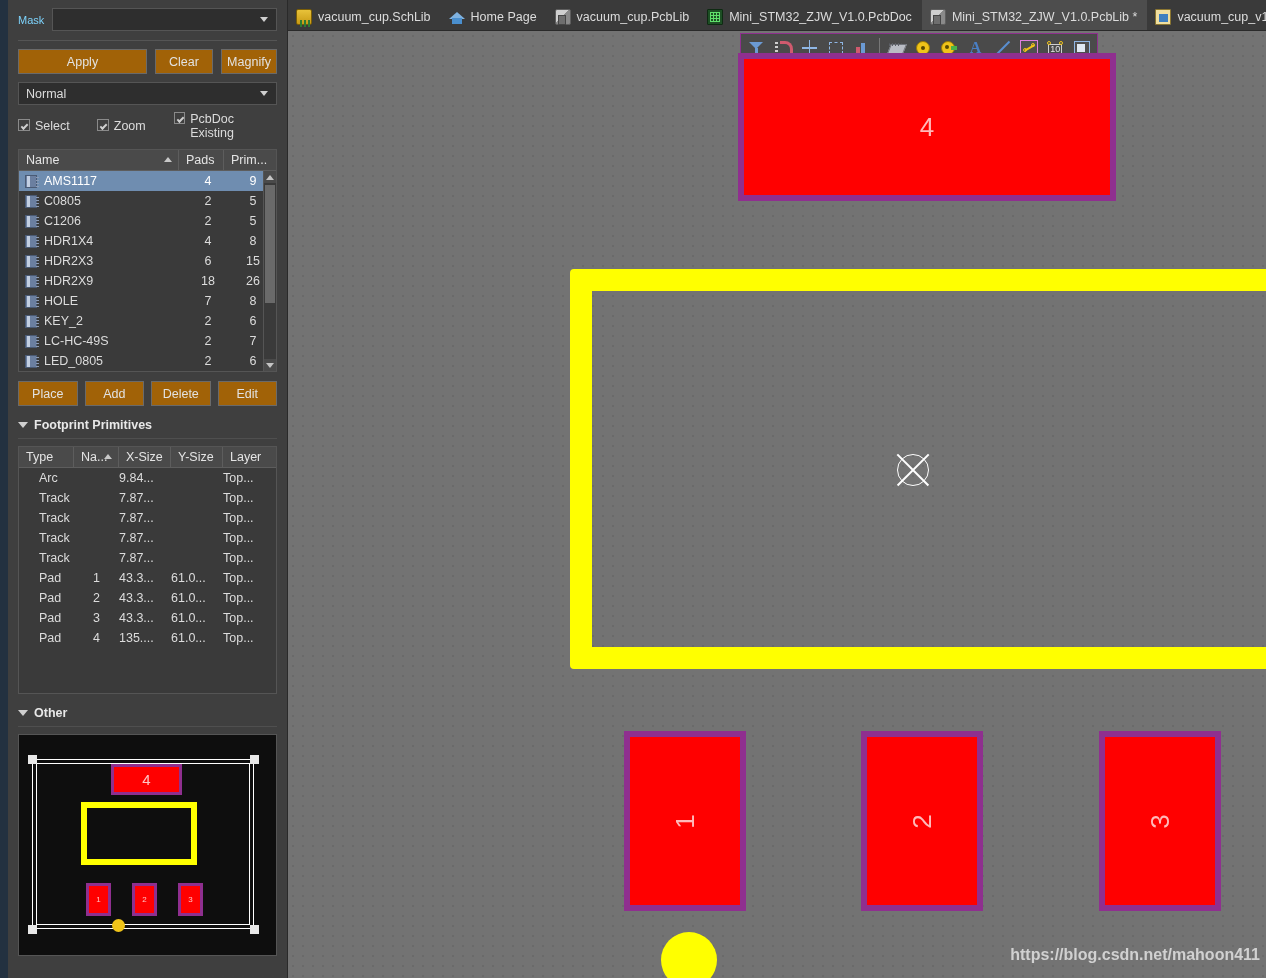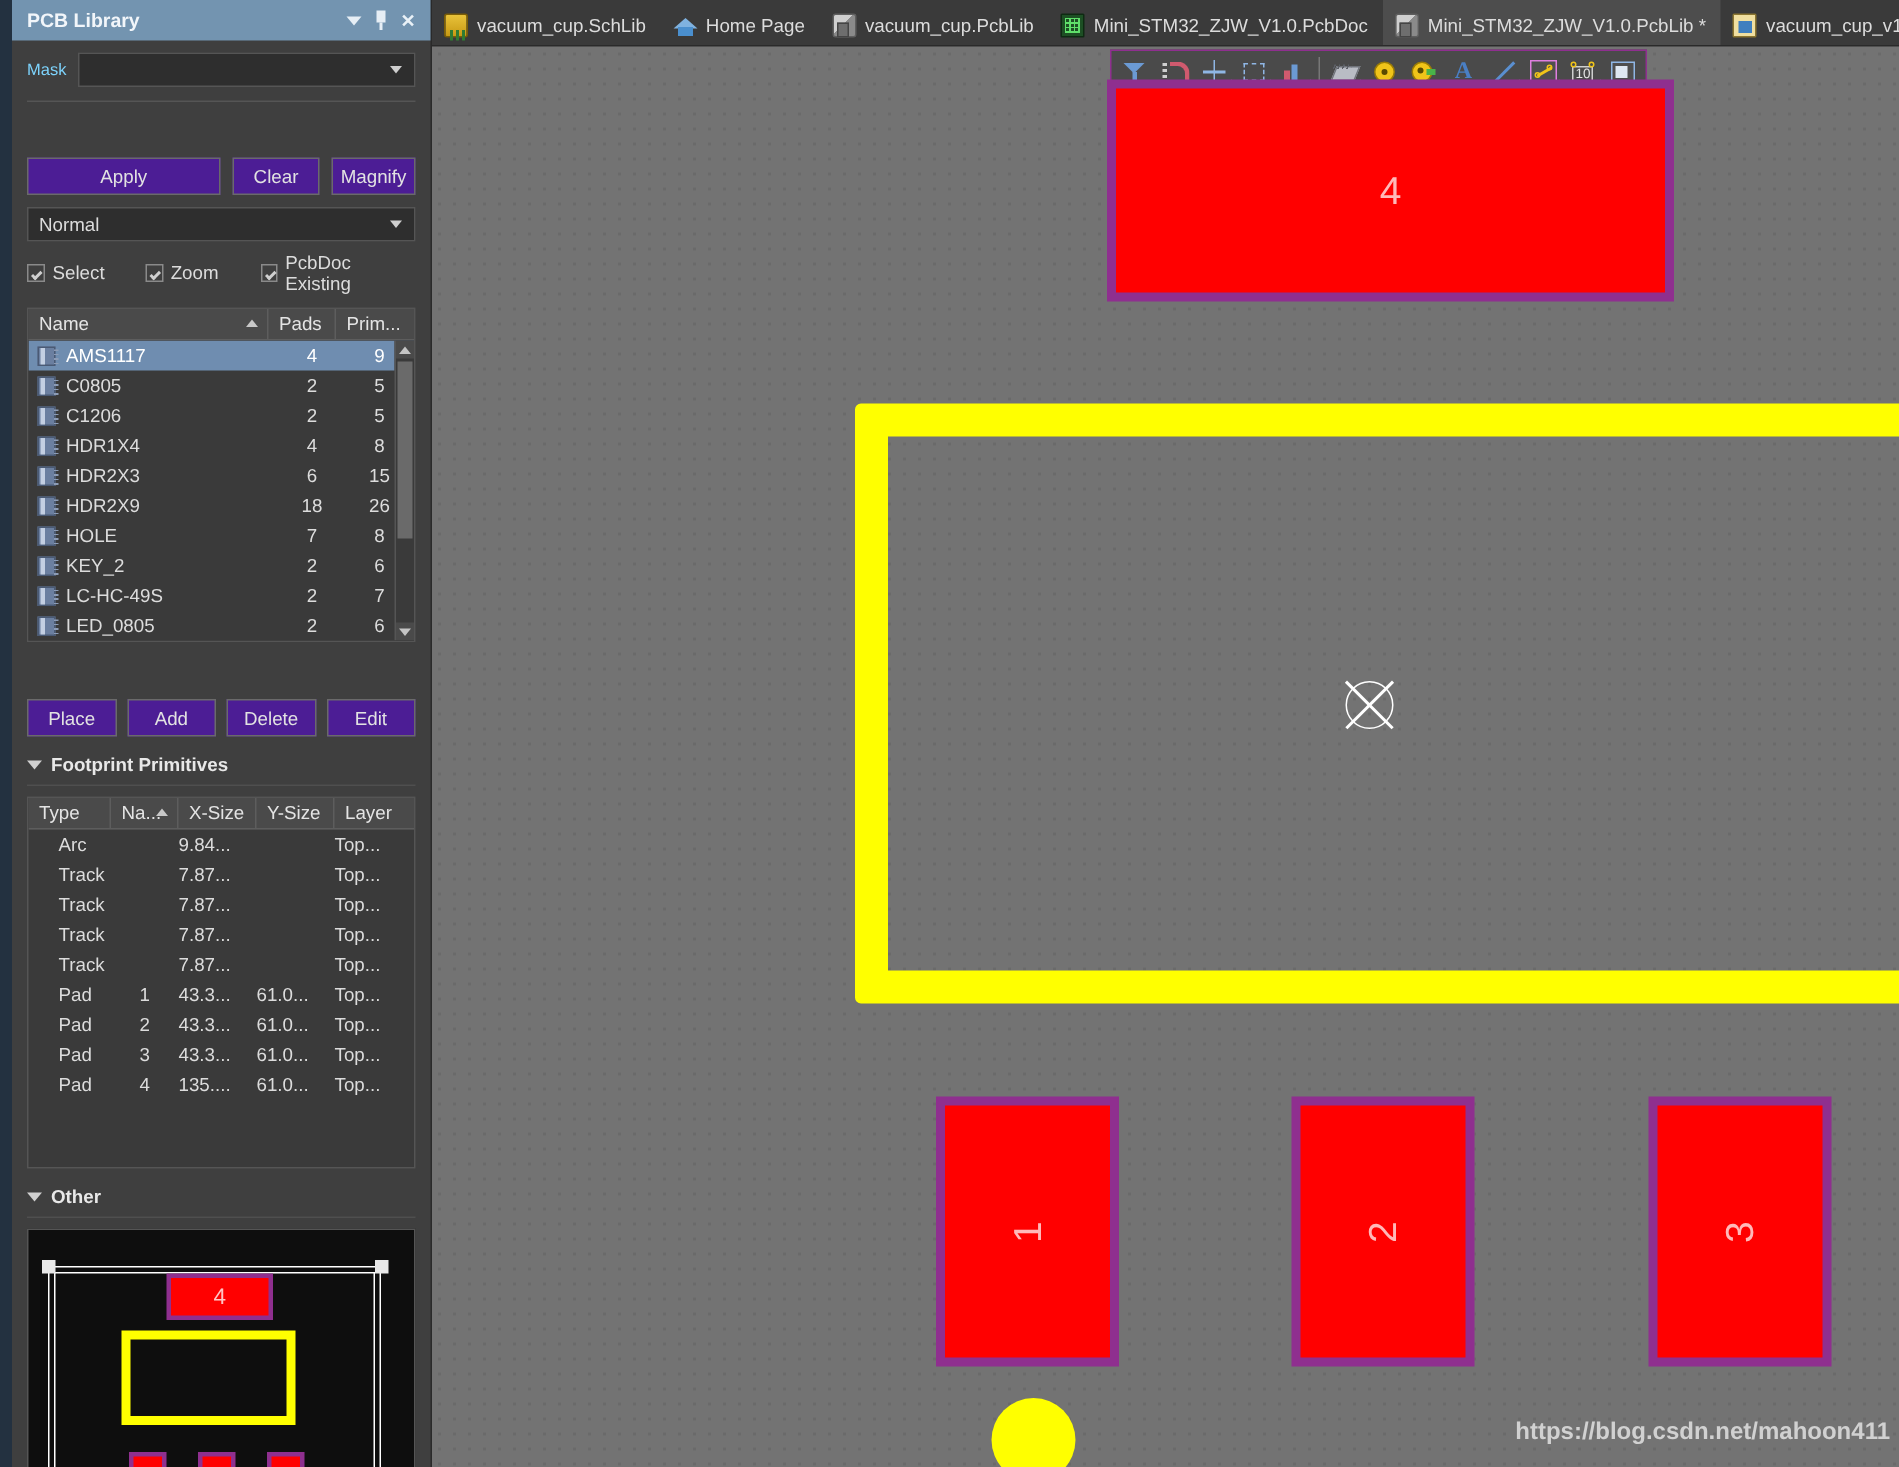--- a/index.html
+++ b/index.html
@@ -79,29 +79,29 @@
     flex:1; height:23px; background:#2e2e2e; border:1px solid #555;
     display:flex; align-items:center; padding:0 4px 0 7px; color:#dcdcdc; font-size:12.5px;
   }
   .combo .cval{ flex:1; }
   .combo .carrow{ width:0;height:0;border-left:4px solid transparent;border-right:4px solid transparent;border-top:5px solid #cfcfcf; margin-right:4px;}
 
   .hr { height:1px; background:#555; margin:9px 0 8px 0; }
 
   .btnrow { display:flex; gap:8px; }
   .btn {
-    height:25px; background:#4c1d95; border:1px solid #6a6a6a; color:#e2e2e2;
+    height:25px; background:#a16207; border:1px solid #6a6a6a; color:#e2e2e2;
     display:flex; align-items:center; justify-content:center; font-size:12.5px;
-    cursor:default; overflow:hidden; white-space:nowrap;margin-top:29px;
+    cursor:default; overflow:hidden; white-space:nowrap;
   }
 
   .selcombo { margin-top:8px; height:23px; }
 
   .chkrow { display:flex; align-items:center; gap:6px; margin-top:7px; }
-  .chk { display:flex; align-items:center; gap:5px; font-size:12.5px; color:#dcdcdc; }
+  .chk { display:flex; align-items:flex-start; gap:5px; font-size:12.5px; color:#dcdcdc; }
   .chkbox { width:12px;height:12px;border:1px solid #8a8a8a;background:#3f3f3f; position:relative; }
   .chkbox::after{ content:""; position:absolute; left:2px; top:4px; width:5px; height:2px;
      border-left:2px solid #cfcfcf; border-bottom:2px solid #cfcfcf; transform:rotate(-45deg); }
 
   
   .group { margin-top:9px; border:1px solid #555; background:#3a3a3a; }
   .group-hdr { height:20px; display:flex; align-items:center; padding-left:8px;
     background:#454545; border-bottom:1px solid #555; color:#e0e0e0; font-size:12.5px; }
 
   .tbl-hdr { display:flex; height:21px; background:#4a4a4a; border-bottom:1px solid #5d5d5d; }
@@ -284,32 +284,20 @@
       <span>Mini_STM32_ZJW_V1.0.PcbLib *</span>
     </div>
     <div class="tab">
       <span class="tab-ico ico-schdoc"></span>
       <span>vacuum_cup_v1.0.SchDoc</span>
     </div>
   </div>
 
   <div id="panel">
 
-    <div id="panel-title">
-      <span class="ttl">PCB Library</span>
-      <span class="tbtn">
-          <span class="chev-dn"></span>
-        </span>
-      <span class="tbtn">
-          <span class="pin-ico"></span>
-        </span>
-      <span class="tbtn">
-          <span>✕</span>
-        </span>
-    </div>
 
     <div class="panel-body">
 
       <div class="row">
         <span class="lbl">Mask</span>
         <div class="combo">
           <span class="cval" placeholder=""></span>
           <span class="carrow"></span>
         </div>
       </div>

